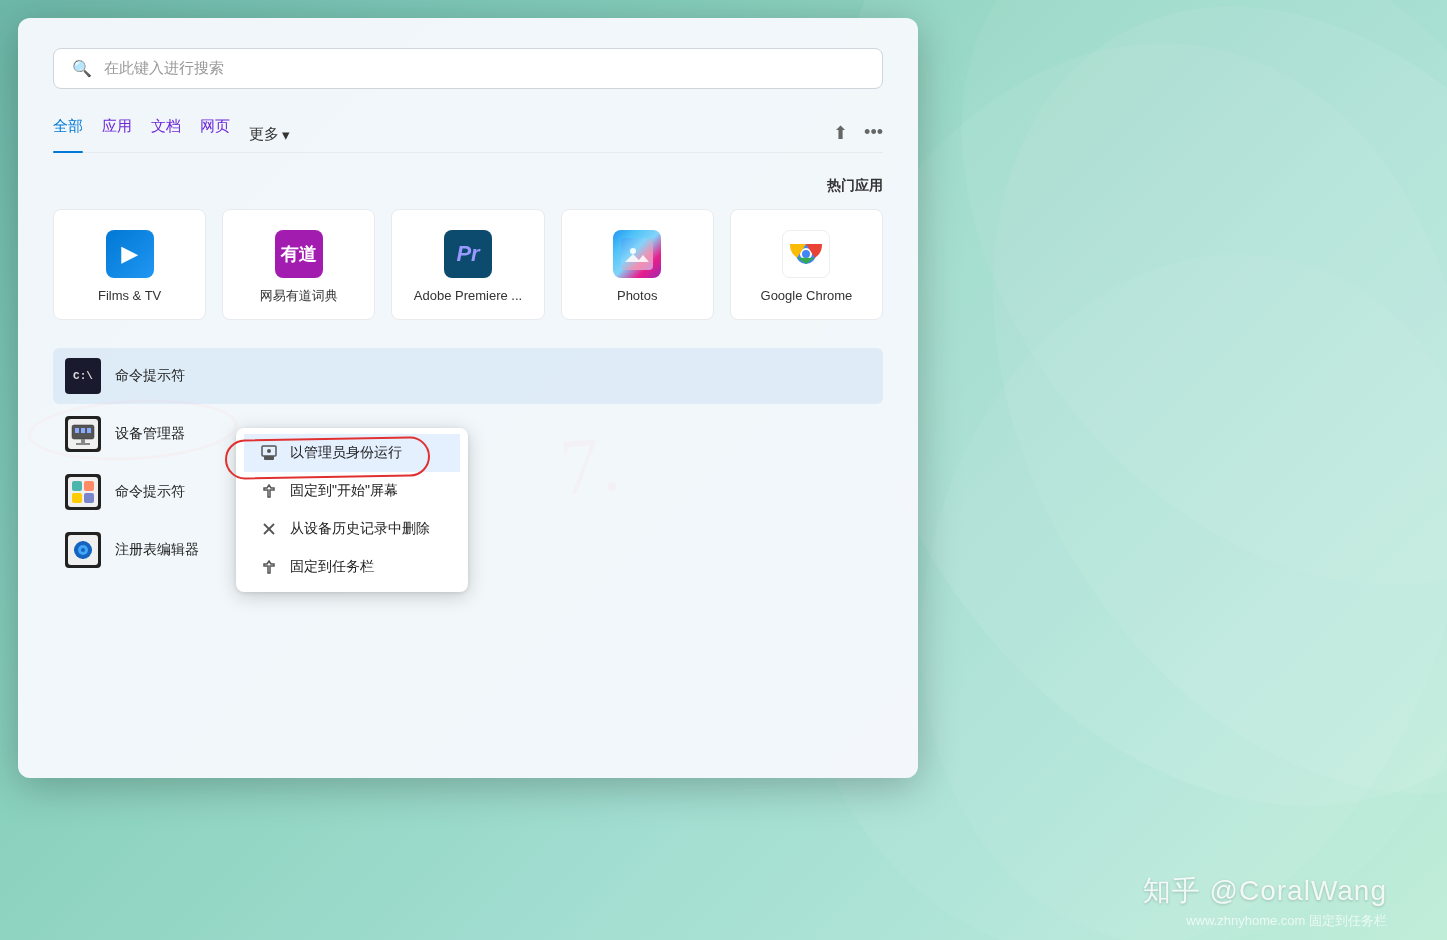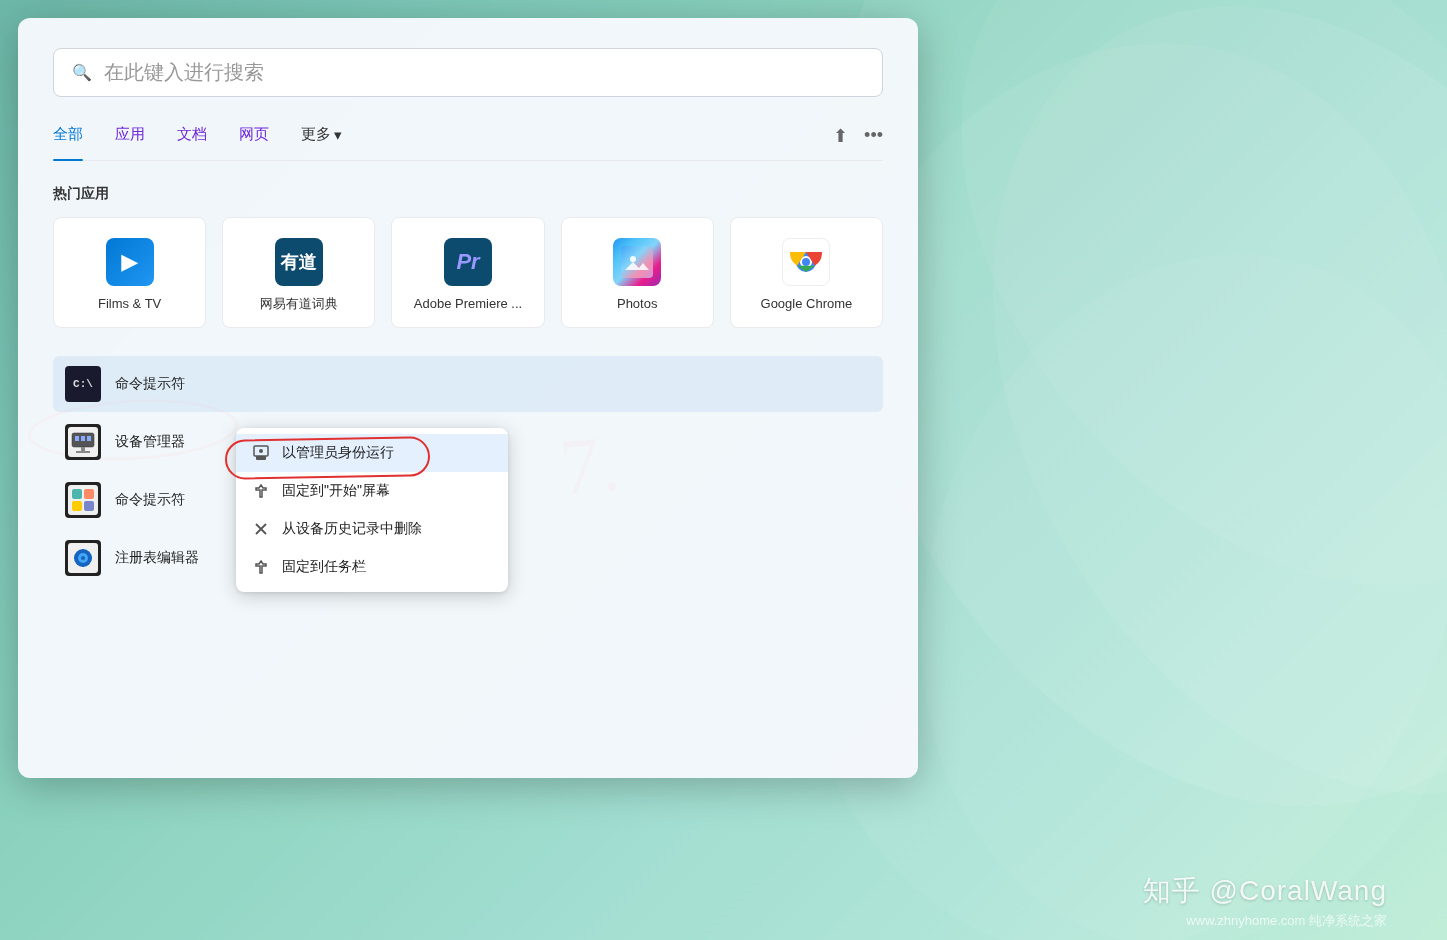--- a/index.html
+++ b/index.html
@@ -115,28 +115,28 @@
     }
 
     .search-icon {
       color: #888;
       font-size: 16px;
       margin-right: 12px;
     }
 
     .search-placeholder {
       color: #999;
-      font-size: 20px;
+      font-size: 15px;
     }
 
     
     .filter-tabs {
       display: flex;
-      align-items: flex-start;
-      gap: 32px;
+      align-items: flex-end;
+      gap: 19px;
       margin-bottom: 24px;
       border-bottom: 1px solid #e8eaed;
       padding-bottom: 8px;
       position: relative;
     }
 
     .filter-tab {
       font-size: 15px;
       color: #6d28d9;
       cursor: pointer;
@@ -180,20 +180,21 @@
       font-size: 18px;
       cursor: pointer;
     }
 
     
     .section-title {
       font-size: 14px;
       font-weight: 600;
       color: #333;
       margin-bottom: 14px;
+      text-align: right;
     }
 
     
     .app-grid {
       display: flex;
       gap: 16px;
       margin-bottom: 28px;
     }
 
     .app-card {
@@ -227,21 +228,21 @@
       line-height: 1.3;
     }
 
     
     .icon-films {
       background: linear-gradient(135deg, #0078d4, #2196F3);
     }
 
     
     .icon-youdao {
-      background: #0c4a6e;
+      background: #a21caf;
     }
 
     
     .icon-premiere {
       background: #0c4a6e;
     }
 
     
     .icon-photos {
       background: linear-gradient(135deg, #2196F3, #4fc3f7, #81d4fa, #e91e8c, #9c27b0);
@@ -288,25 +289,25 @@
     .recent-label {
       font-size: 14px;
       color: #222;
     }
 
     
     .context-menu {
       position: absolute;
       top: 410px;
       left: 218px;
-      width: 272px;
+      width: 232px;
       background: white;
       border-radius: 8px;
       box-shadow: 0 4px 20px rgba(0,0,0,0.18), 0 1px 4px rgba(0,0,0,0.10);
-      padding: 6px 0;
+      padding: 6px 8px;
       z-index: 100;
     }
 
     .context-menu-item {
       display: flex;
       align-items: center;
       gap: 12px;
       padding: 10px 16px;
       font-size: 14px;
       color: #222;
@@ -375,21 +376,21 @@
   <svg class="swirl" viewBox="0 0 900 1100" xmlns="http://www.w3.org/2000/svg">
     <ellipse cx="600" cy="400" rx="380" ry="520" fill="rgba(255,255,255,0.08)" transform="rotate(-20 600 400)"></ellipse>
     <ellipse cx="700" cy="500" rx="300" ry="420" fill="rgba(255,255,255,0.07)" transform="rotate(-30 700 500)"></ellipse>
     <ellipse cx="500" cy="600" rx="340" ry="460" fill="rgba(255,255,255,0.06)" transform="rotate(10 500 600)"></ellipse>
     <ellipse cx="650" cy="350" rx="260" ry="380" fill="rgba(255,255,255,0.06)" transform="rotate(-40 650 350)"></ellipse>
     <ellipse cx="580" cy="700" rx="280" ry="350" fill="rgba(255,255,255,0.05)" transform="rotate(15 580 700)"></ellipse>
   </svg>
 </div>
 
 <div class="watermark">知乎 @CoralWang</div>
-<div class="watermark-sub">www.zhnyhome.com 纯净系统之家</div>
+<div class="watermark-sub">www.zhnyhome.com 固定到任务栏</div>
 
 <div class="annotation-7">7.</div>
 
 <div class="red-circle"></div>
 
 <div class="red-highlight-box"></div>
 
 <div class="start-menu">
 
   <div class="search-bar">

